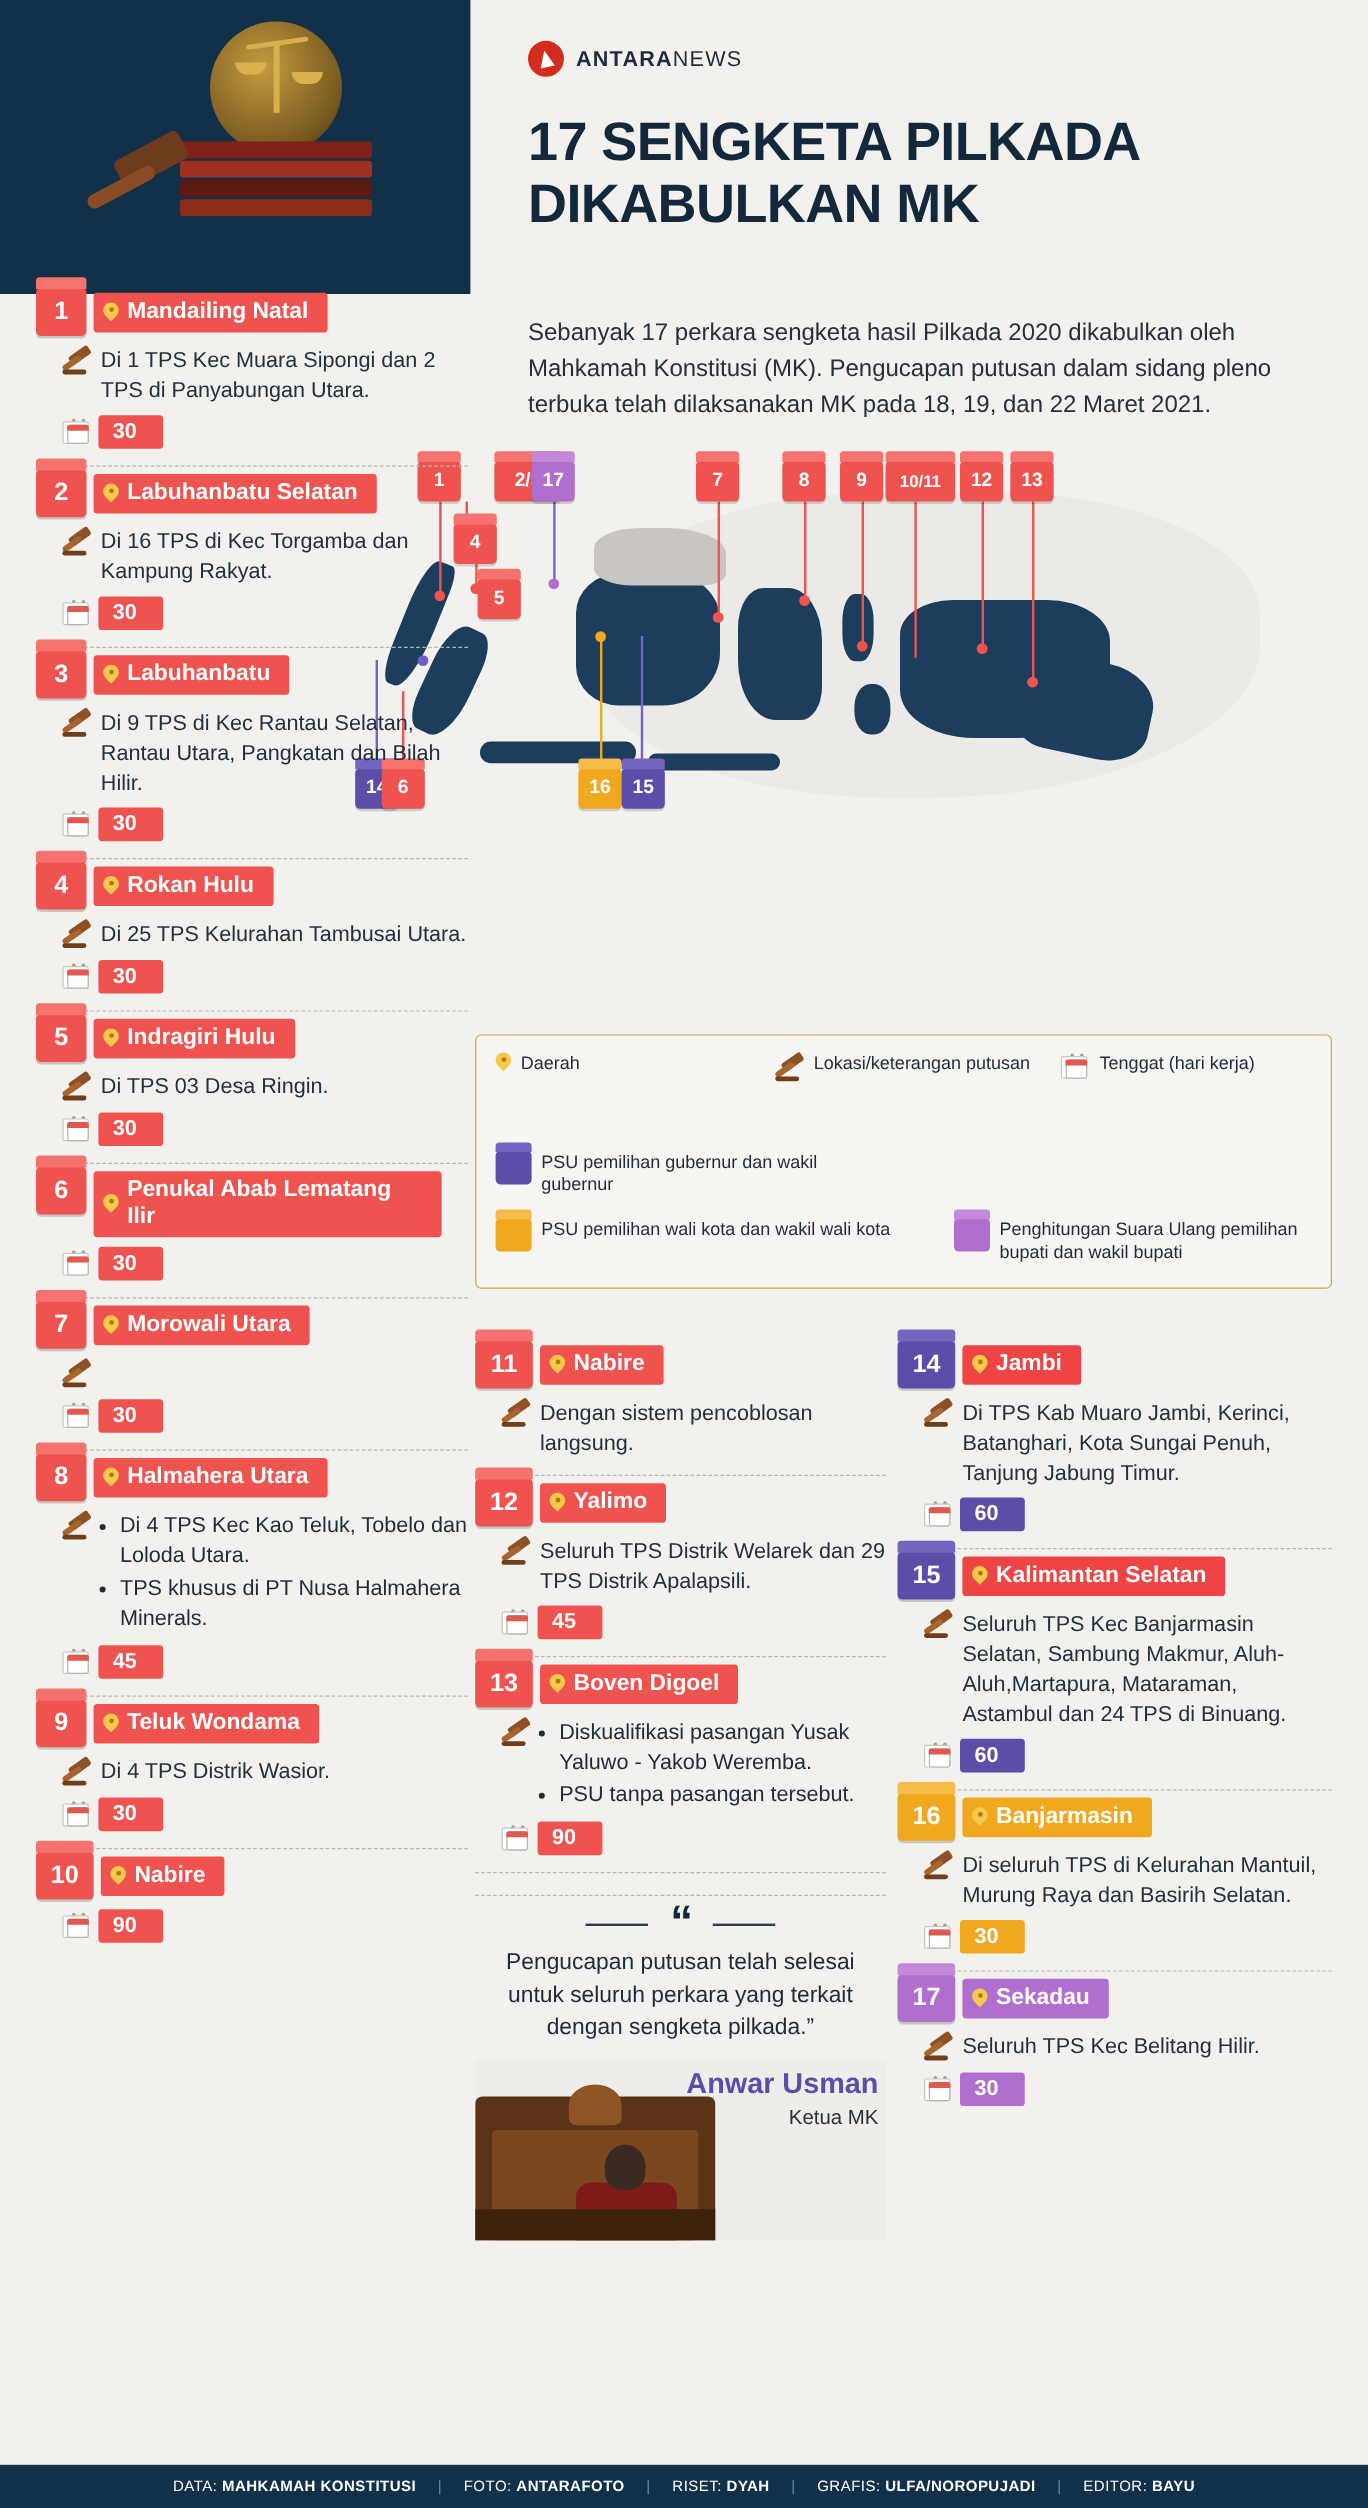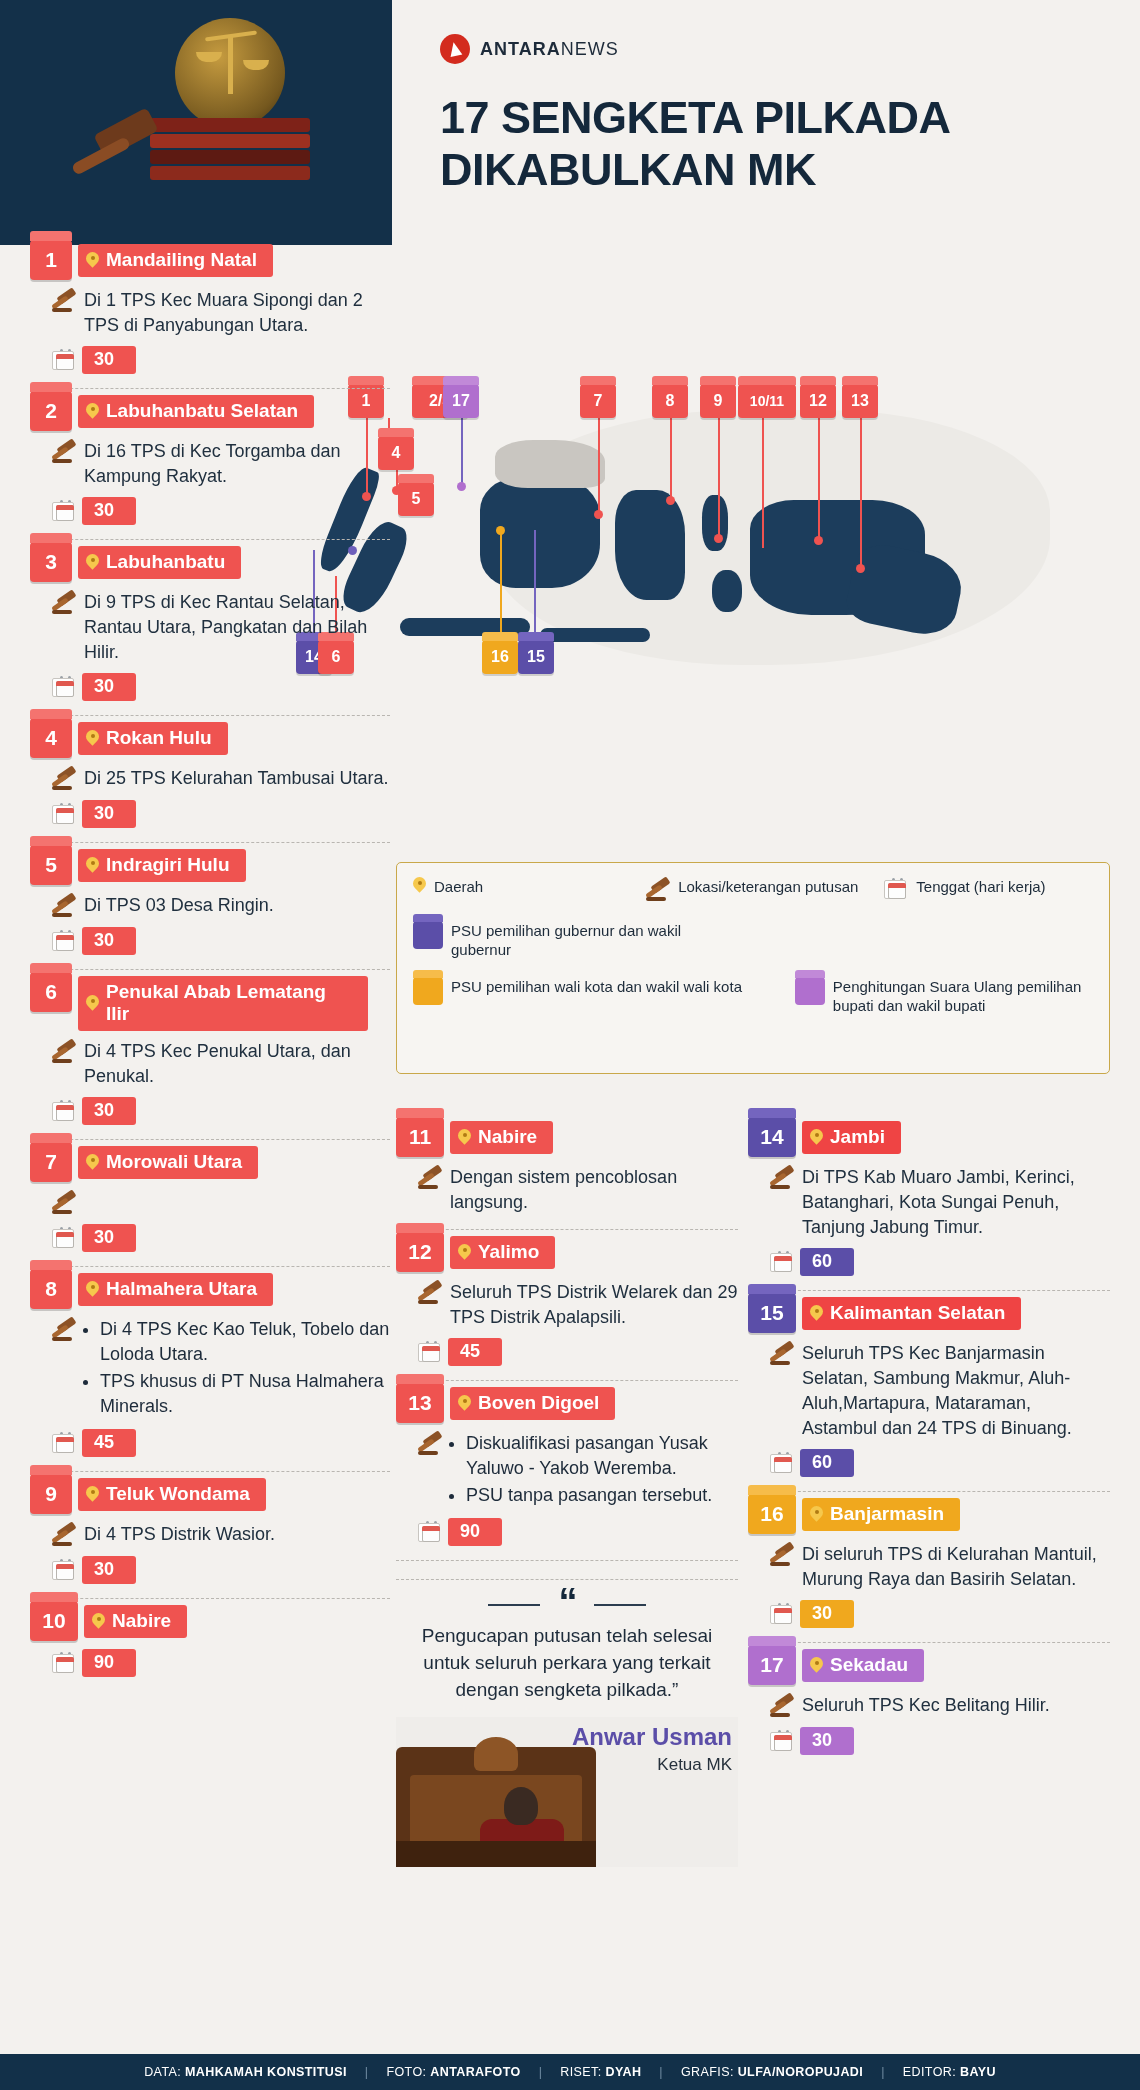--- a/index.html
+++ b/index.html
@@ -228,20 +228,21 @@
     <div class="gavel-head"></div>
     <div class="gavel-handle"></div>
   </div>
 
   <div class="brand">
     <div class="logo-tri"></div>
     <div class="brand-text"><span>ANTARA</span><span class="light">NEWS</span></div>
   </div>
 
   <div class="headline">17 SENGKETA PILKADA DIKABULKAN MK</div>
+  <div class="intro">Sebanyak 17 perkara sengketa hasil Pilkada 2020 dikabulkan oleh Mahkamah Konstitusi (MK). Pengucapan putusan dalam sidang pleno terbuka telah dilaksanakan MK pada 18, 19, dan 22 Maret 2021.</div>
 
   <div class="map-wrap">
     <div class="map-blob"></div>
 
     <div class="isl" style="left:5px;top:65px;width:28px;height:110px;border-radius:40% 20% 50% 30%;transform:rotate(22deg);"></div>
     <div class="isl" style="left:25px;top:120px;width:40px;height:95px;border-radius:40% 30% 45% 30%;transform:rotate(25deg);"></div>
     <div class="isl" style="left:70px;top:218px;width:130px;height:18px;border-radius:20px;"></div>
     <div class="isl" style="left:150px;top:78px;width:120px;height:110px;border-radius:30% 35% 40% 30%;"></div>
     <div class="isl" style="left:165px;top:40px;width:110px;height:48px;border-radius:35% 45% 20% 30%;background:#c9c6c1;"></div>
     <div class="isl" style="left:285px;top:90px;width:70px;height:110px;border-radius:30% 40% 25% 45%;"></div>
@@ -358,21 +359,21 @@
             <span class="rng a"></span>
             <span class="rng b"></span>
             <span class="pg"></span>
             <span class="pg2"></span>
             <span class="rd"></span>
           </span>
         <span>Tenggat (hari kerja)</span>
       </div>
     </div>
     <div class="legend-row" style="margin-bottom:18px;">
-      <div class="legend-item" style="width:310px;">
+      <div class="legend-item" style="width:310px;margin-top:38px;">
         <span class="legend-chip purple">
             <span class="lid"></span>
           </span>
         <span>PSU pemilihan gubernur dan wakil gubernur</span>
       </div>
     </div>
     <div class="legend-row">
       <div class="legend-item" style="width:372px;">
         <span class="legend-chip orange">
             <span class="lid"></span>
@@ -548,28 +549,20 @@
     <div class="entry">
       <div class="entry-head">
         <div class="numbox red">
             <span class="lid"></span>
             <span>6</span>
           </div>
         <div class="title-pill">
             <span class="pin"></span>
             <span>Penukal Abab Lematang Ilir</span>
           </div>
-      </div>
-      <div class="desc">
-        <span class="gavel-ico">
-            <span class="h"></span>
-            <span class="s"></span>
-            <span class="b"></span>
-          </span>
-        <span class="desc-text">Di 4 TPS Kec Penukal Utara, dan Penukal.</span>
       </div>
       <div class="deadline">
         <span class="cal-ico">
             <span class="rng a"></span>
             <span class="rng b"></span>
             <span class="pg"></span>
             <span class="pg2"></span>
             <span class="rd"></span>
           </span>
         <span class="day-pill">30</span>

